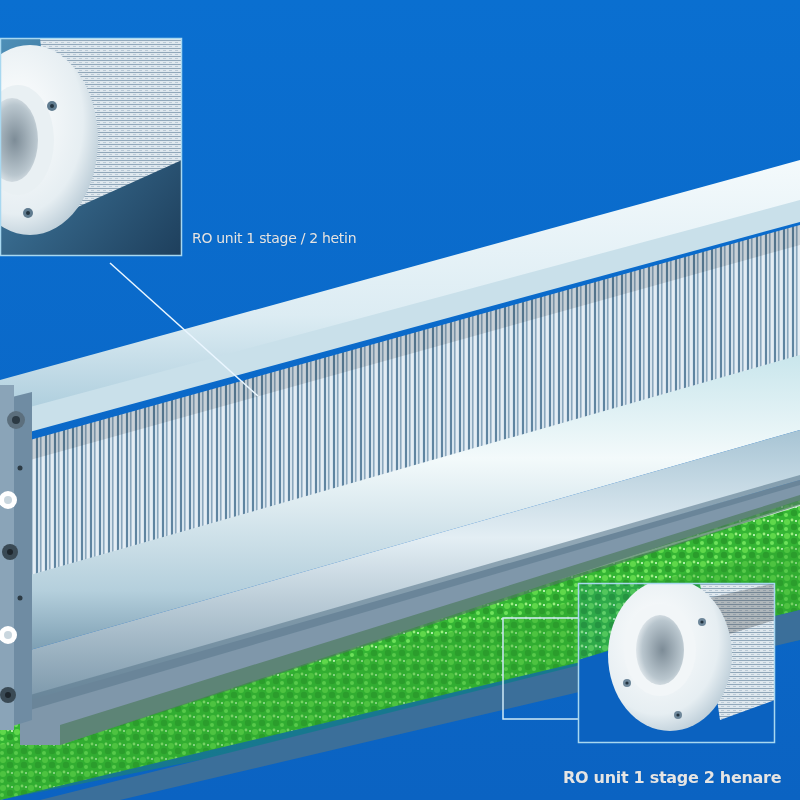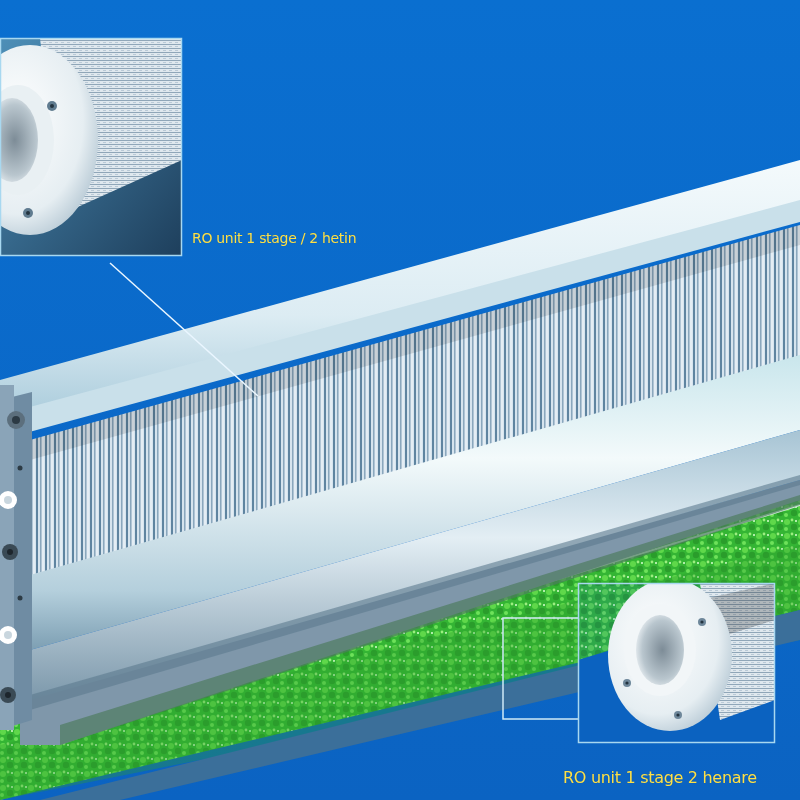--- a/index.html
+++ b/index.html
@@ -5,28 +5,28 @@
     html, body { margin: 0; padding: 0; }
     body {
       width: 800px; height: 800px; overflow: hidden;
       background: #0a6fd0;
       font-family: "DejaVu Sans", "Liberation Sans", sans-serif;
       position: relative;
     }
     #scene { position: absolute; left: 0; top: 0; width: 800px; height: 800px; }
     .label {
       position: absolute;
-      color: #fde047;
+      color: #e5e5e5;
       font-family: "DejaVu Sans", "Liberation Sans", sans-serif;
       white-space: nowrap;
       letter-spacing: -0.3px;
       text-shadow: 0 0 1px rgba(0,0,0,0.15);
     }
     #label-top { left: 192px; top: 230px; font-size: 14px; }
-    #label-bottom { left: 563px; top: 768px; font-size: 16px; }
+    #label-bottom { left: 563px; top: 768px; font-size: 16px; font-weight: bold; }
   </style>
 </head>
 <body>
 
 <svg id="scene" viewBox="0 0 800 800" xmlns="http://www.w3.org/2000/svg">
   <defs>
     <linearGradient id="bgGrad" x1="0" y1="0" x2="0" y2="1">
       <stop offset="0" stop-color="#0a6fd0"></stop>
       <stop offset="1" stop-color="#0b63c2"></stop>
     </linearGradient>

